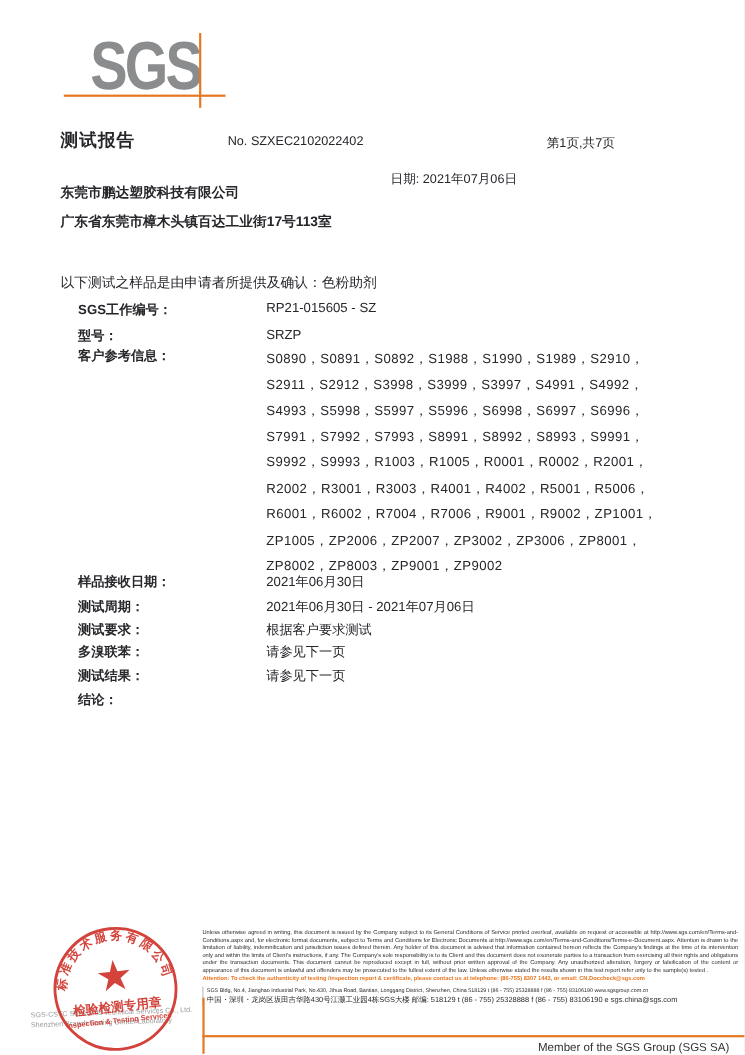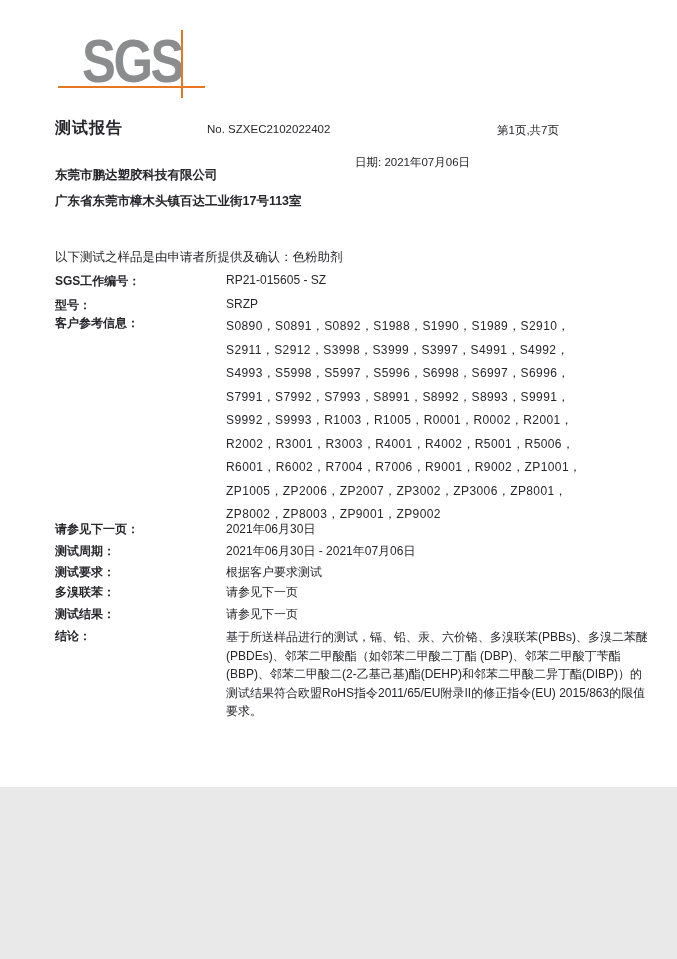--- a/index.html
+++ b/index.html
@@ -1,18 +1,18 @@
 <!DOCTYPE html>
 <html><head>
 <meta charset="utf-8">
 <style>
   * { margin:0; padding:0; box-sizing:border-box; }
   html,body { background:#e9e9e9; }
   .page {
-    position:relative; width:677px; height:787px; margin:0 auto;
+    position:relative; width:677px; height:959px; margin:0 auto;
     background:#ffffff; overflow:hidden;
     font-family:"Liberation Sans","DejaVu Sans",sans-serif;
     color:#26262b;
   }
   
   .logo-text {
     position:absolute; left:82px; top:30px;
     font-size:62px; font-weight:bold; color:#8a8c8e;
     letter-spacing:-3px; line-height:1;
     transform:scaleX(0.82); transform-origin:left top;
@@ -22,21 +22,21 @@
   
   .doc-title   { position:absolute; left:55px;  top:118px; font-size:16px; font-weight:bold; letter-spacing:1px; }
   .report-no   { position:absolute; left:207px; top:123px; font-size:11.5px; }
   .report-date { position:absolute; left:355px; top:123px; font-size:11.5px;margin-top:32px; }
   .page-info   { position:absolute; left:497px; top:123px; font-size:11.5px; }
   
   .applicant { position:absolute; left:55px; top:162px; font-size:12.5px; font-weight:600; line-height:26px; }
   
   .statement { position:absolute; left:55px; top:249px; font-size:12.5px; font-weight:400; }
   .frow { position:absolute; left:55px; right:26px; display:flex; font-size:12px; }
-  .frow .lbl { width:171px; flex:0 0 171px; font-weight:600; }
+  .frow .lbl { width:171px; flex:0 0 171px; font-weight:600;margin-left:16px; }
   .frow .val { flex:1; }
   .val.pre { white-space:pre-line; line-height:23.5px; letter-spacing:0.4px; }
   .val.para { line-height:18.5px; }
   
   .stamp { position:absolute; left:46px; top:840px; width:118px; height:118px; transform:rotate(-6deg); opacity:0.92; z-index:2; }
   .stamp-co {
     position:absolute; left:28px; top:916px; width:170px; z-index:1;
     font-size:6.5px; line-height:9px; color:#9a9a9a; transform:rotate(-2deg);
   }
   .fineprint {
@@ -91,42 +91,41 @@
 S2911，S2912，S3998，S3999，S3997，S4991，S4992，
 S4993，S5998，S5997，S5996，S6998，S6997，S6996，
 S7991，S7992，S7993，S8991，S8992，S8993，S9991，
 S9992，S9993，R1003，R1005，R0001，R0002，R2001，
 R2002，R3001，R3003，R4001，R4002，R5001，R5006，
 R6001，R6002，R7004，R7006，R9001，R9002，ZP1001，
 ZP1005，ZP2006，ZP2007，ZP3002，ZP3006，ZP8001，
 ZP8002，ZP8003，ZP9001，ZP9002</div>
   </div>
   <div class="frow" style="top:521px">
-    <div class="lbl">请参见下一页：</div>
+    <div class="lbl">样品接收日期：</div>
     <div class="val">2021年06月30日</div>
   </div>
   <div class="frow" style="top:543px">
     <div class="lbl">测试周期：</div>
     <div class="val">2021年06月30日 - 2021年07月06日</div>
   </div>
   <div class="frow" style="top:564px">
     <div class="lbl">测试要求：</div>
     <div class="val">根据客户要求测试</div>
   </div>
   <div class="frow" style="top:584px">
     <div class="lbl">多溴联苯：</div>
     <div class="val">请参见下一页</div>
   </div>
   <div class="frow" style="top:606px">
     <div class="lbl">测试结果：</div>
     <div class="val">请参见下一页</div>
   </div>
   <div class="frow" style="top:628px">
     <div class="lbl">结论：</div>
-    <div class="val para">基于所送样品进行的测试，镉、铅、汞、六价铬、多溴联苯(PBBs)、多溴二苯醚(PBDEs)、邻苯二甲酸酯（如邻苯二甲酸二丁酯 (DBP)、邻苯二甲酸丁苄酯(BBP)、邻苯二甲酸二(2-乙基己基)酯(DEHP)和邻苯二甲酸二异丁酯(DIBP)）的测试结果符合欧盟RoHS指令2011/65/EU附录II的修正指令(EU) 2015/863的限值要求。</div>
   </div>
 
   <div class="stamp">
     <svg width="118" height="118" viewBox="0 0 118 118">
       <circle cx="59" cy="59" r="55" fill="none" stroke="#d0342c" stroke-width="2.6"></circle>
       <path id="ringArc" d="M 14,59 A 45,45 0 0 1 104,59" fill="none"></path>
       <text font-size="11" fill="#d0342c" letter-spacing="2.5" font-weight="bold">
         <textPath href="#ringArc" startOffset="2%">标准技术服务有限公司深圳分公司</textPath>
       </text>
       <text x="59" y="60" font-size="38" text-anchor="middle" fill="#d0342c">★</text>

